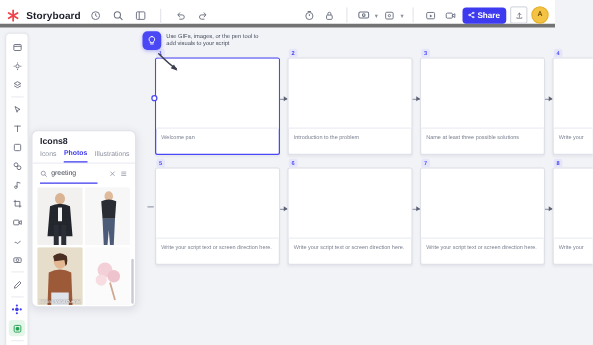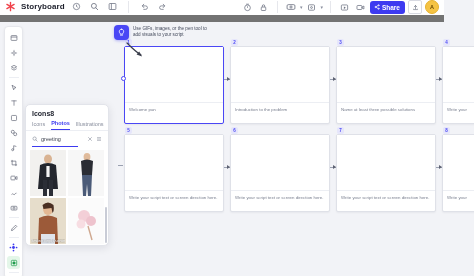--- a/index.html
+++ b/index.html
@@ -8,22 +8,22 @@
     overflow: hidden;
     background: #f1f2f6;
     font-family: "Liberation Sans", sans-serif;
     -webkit-font-smoothing: antialiased;
   }
   #app { position: relative; width: 474px; height: 276px; background: #f2f3f7; }
 
   
   .topbar {
     position: absolute; top: 0; left: 0; width: 444px; height: 22px;
-    background: #ffffff; border-bottom: 7px solid #737373;
-    display: flex; align-items: flex-start; box-sizing: border-box;
+    background: #ffffff; border-bottom: 3px solid #737373;
+    display: flex; align-items: flex-end; box-sizing: border-box;
     padding: 0 5px; z-index: 30;
   }
   .tb-left { display: flex; align-items: center; gap: 5px; }
   .logo-mark { width: 11px; height: 11px; position: relative; flex: none; }
   .logo-mark svg { display: block; }
   .doc-title {
     font-size: 8px; font-weight: bold; color: #1c1f2b; letter-spacing: .1px;
     white-space: nowrap;
   }
   .tb-icon {

